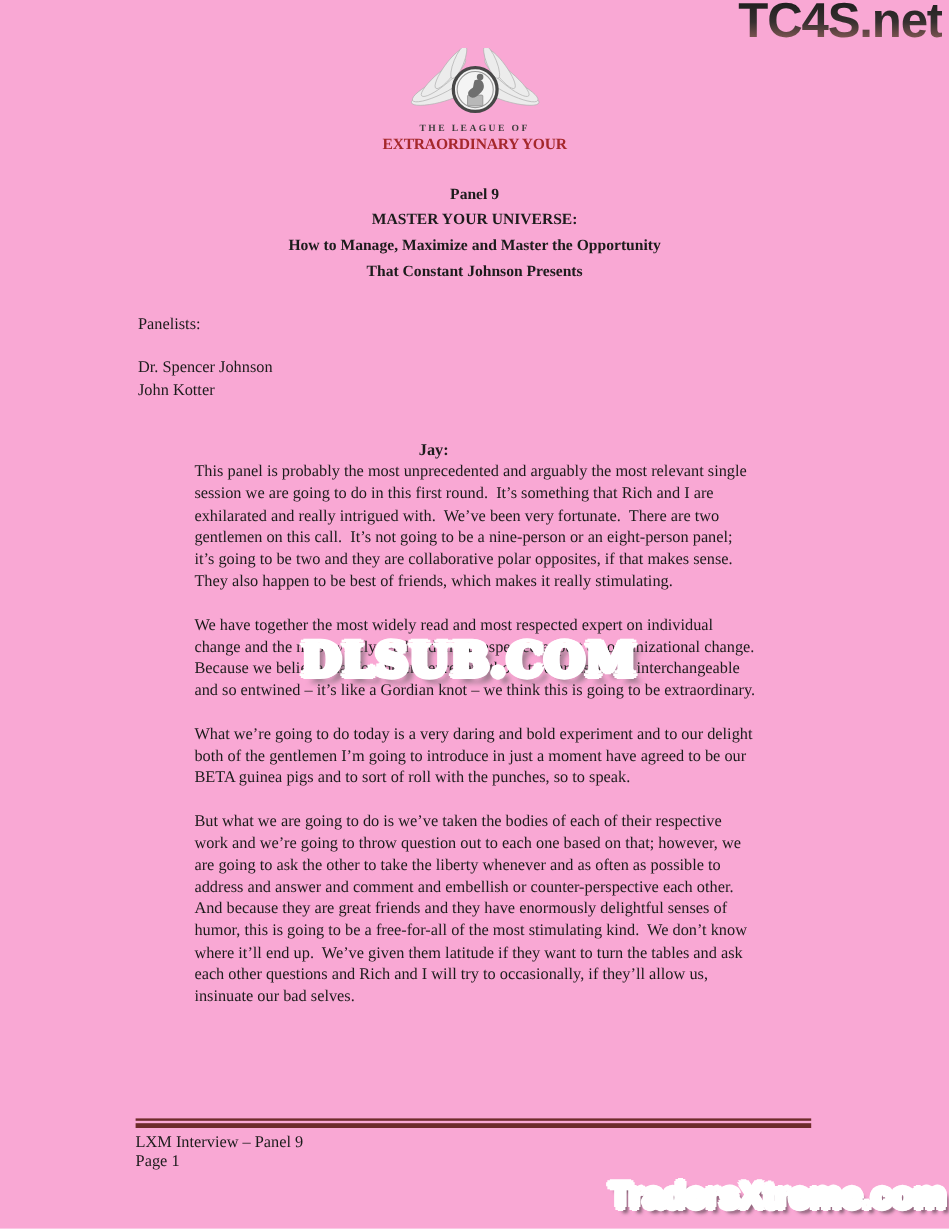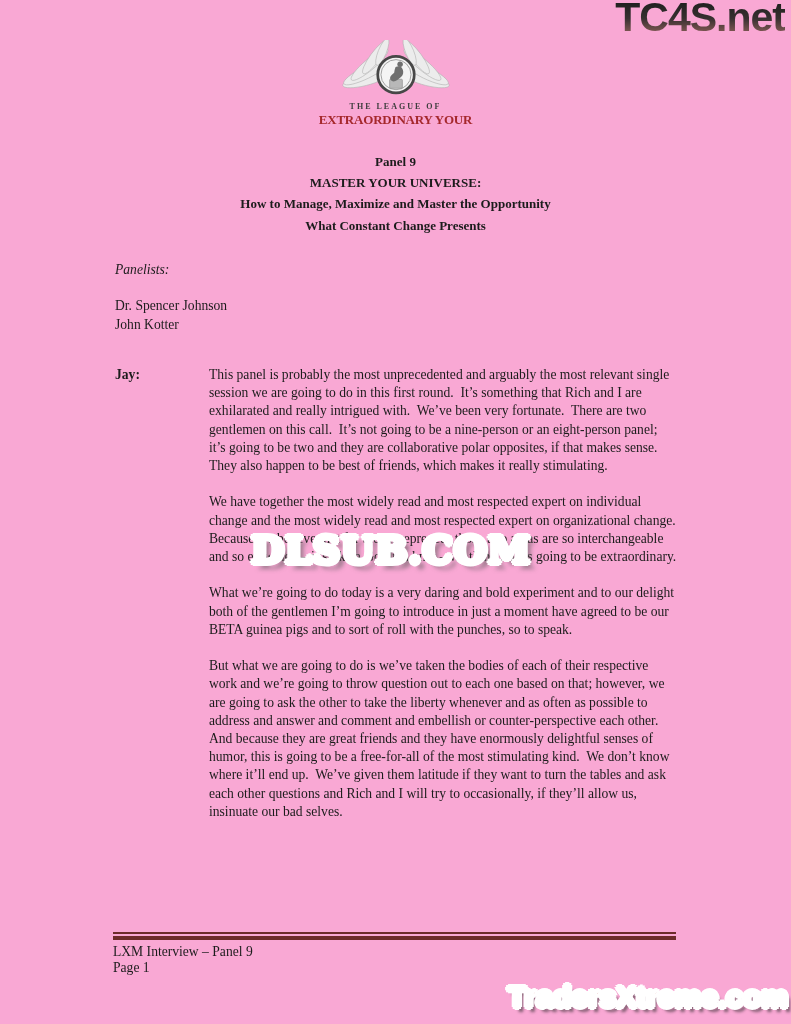--- a/index.html
+++ b/index.html
@@ -29,24 +29,24 @@
   }
 
   
   .doc-title {
     position:absolute; top:151px; left:0; width:100%;
     text-align:center; font-weight:bold; font-size:13px; line-height:21.2px;
   }
 
   
   .panelists { position:absolute; top:261px; left:115px; font-size:13.6px; line-height:18.2px; }
-  .panelists-heading { margin-bottom:18.2px;font-style:italic; }
+  .panelists-heading { margin-bottom:18.2px; }
 
   
-  .transcript { position:absolute; top:366px; left:115px; width:562px; display:flex; align-items:flex-start; }
+  .transcript { position:absolute; top:366px; left:115px; width:562px; display:flex; align-items:center;flex-direction:column; }
   .speaker { flex:none; width:94px; font-weight:bold; font-size:13.6px; line-height:18.2px; }
   .paragraphs { width:468px; font-size:13.6px; line-height:18.2px; }
   .paragraphs p { margin:0 0 18.2px 0; white-space:pre-wrap; }
 
   
   .dlsub {
     position:absolute; top:483px; left:251px;
     font-family:"DejaVu Serif", serif; font-weight:bold;
     font-size:38px; letter-spacing:1px;
     background:linear-gradient(to bottom, #ef6b6b 0%, #e03636 34%, #b31115 54%, #d9383c 78%, #c0181c 100%);
@@ -115,21 +115,21 @@
       </g>
     </svg>
     <div class="logo-line1">THE LEAGUE OF</div>
     <div class="logo-line2">EXTRAORDINARY YOUR</div>
   </div>
 
   <div class="doc-title">
     <div>Panel 9</div>
     <div>MASTER YOUR UNIVERSE:</div>
     <div>How to Manage, Maximize and Master the Opportunity</div>
-    <div>What Constant Change Presents</div>
+    <div>That Constant Johnson Presents</div>
   </div>
 
   <div class="panelists">
     <div class="panelists-heading">Panelists:</div>
     <div>Dr. Spencer Johnson</div>
     <div>John Kotter</div>
   </div>
 
   <div class="transcript">
     <div class="speaker">Jay:</div>

